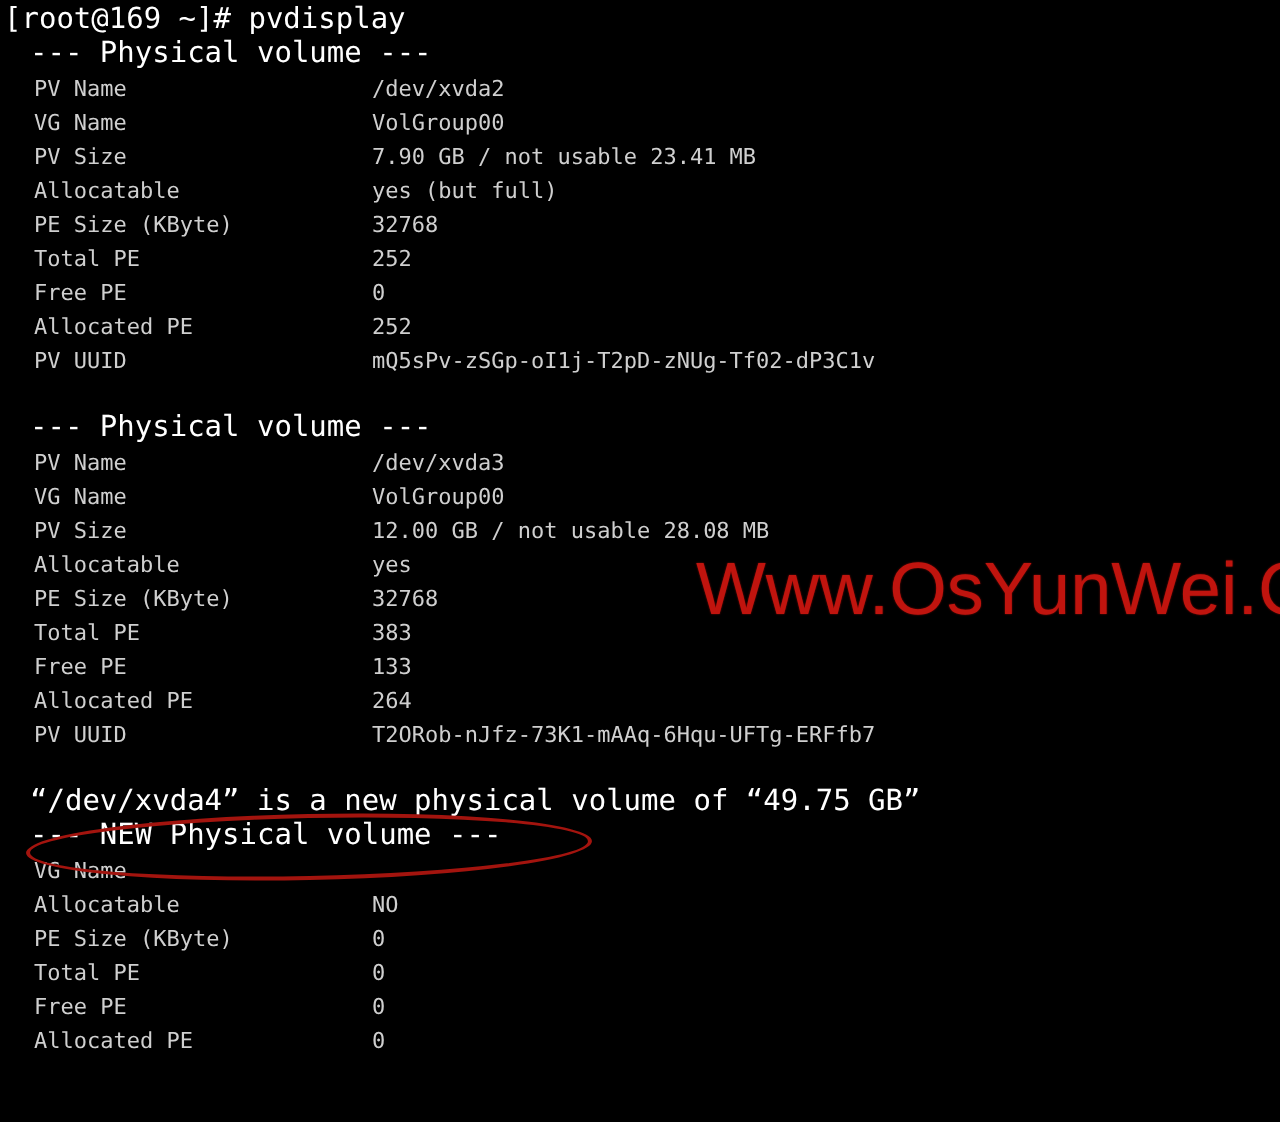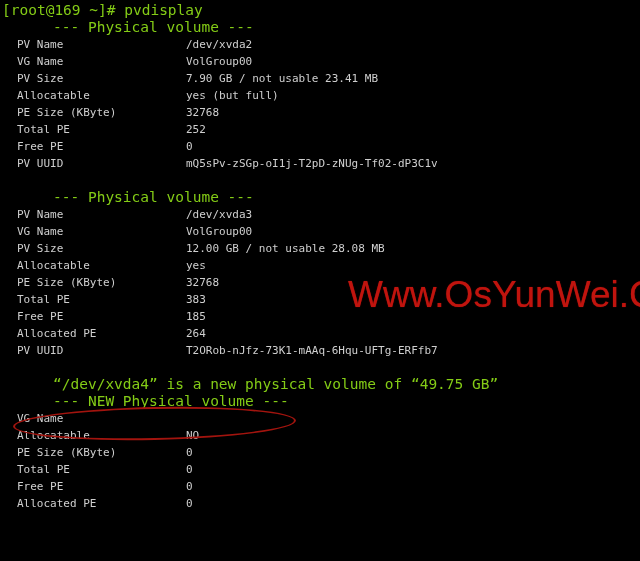--- a/index.html
+++ b/index.html
@@ -28,21 +28,21 @@
     height: 561px;
     padding: 2px 0 0 0;
     box-sizing: border-box;
   }
   .line {
     height: 17px;
     line-height: 17px;
     font-size: 14.5px;
     letter-spacing: 0px;
     white-space: pre;
-    color: #84cc16;
+    color: #ffffff;
     padding-left: 2px;
   }
   .line.blank {
     color: transparent;
   }
   .row {
     display: block;
     height: 17px;
     line-height: 17px;
     font-size: 11px;
@@ -54,22 +54,21 @@
     display: inline-block;
     width: 184px;
     padding-left: 15px;
     box-sizing: border-box;
     white-space: pre;
   }
   .val {
     white-space: pre;
   }
   .hdr {
-    padding-left: 25px;
-    margin-left: 28px;
+    padding-left: 15px;
   }
   .prompt {
     padding-left: 2px;
   }
   .watermark {
     position: absolute;
     left: 348px;
     top: 274px;
     font-family: "Liberation Sans", sans-serif;
     font-size: 37px;
@@ -101,32 +100,33 @@
     <div class="line prompt">[root@169 ~]# pvdisplay</div>
 
     <div class="line hdr">--- Physical volume ---</div>
     <div class="row"><span class="lbl">PV Name</span><span class="val">/dev/xvda2</span></div>
     <div class="row"><span class="lbl">VG Name</span><span class="val">VolGroup00</span></div>
     <div class="row"><span class="lbl">PV Size</span><span class="val">7.90 GB / not usable 23.41 MB</span></div>
     <div class="row"><span class="lbl">Allocatable</span><span class="val">yes (but full)</span></div>
     <div class="row"><span class="lbl">PE Size (KByte)</span><span class="val">32768</span></div>
     <div class="row"><span class="lbl">Total PE</span><span class="val">252</span></div>
     <div class="row"><span class="lbl">Free PE</span><span class="val">0</span></div>
+    <div class="row"><span class="lbl">Allocated PE</span><span class="val">252</span></div>
     <div class="row"><span class="lbl">PV UUID</span><span class="val">mQ5sPv-zSGp-oI1j-T2pD-zNUg-Tf02-dP3C1v</span></div>
 
     <div class="line blank">&nbsp;</div>
 
     <div class="line hdr">--- Physical volume ---</div>
     <div class="row"><span class="lbl">PV Name</span><span class="val">/dev/xvda3</span></div>
     <div class="row"><span class="lbl">VG Name</span><span class="val">VolGroup00</span></div>
     <div class="row"><span class="lbl">PV Size</span><span class="val">12.00 GB / not usable 28.08 MB</span></div>
     <div class="row"><span class="lbl">Allocatable</span><span class="val">yes</span></div>
     <div class="row"><span class="lbl">PE Size (KByte)</span><span class="val">32768</span></div>
     <div class="row"><span class="lbl">Total PE</span><span class="val">383</span></div>
-    <div class="row"><span class="lbl">Free PE</span><span class="val">185</span></div>
+    <div class="row"><span class="lbl">Free PE</span><span class="val">133</span></div>
     <div class="row"><span class="lbl">Allocated PE</span><span class="val">264</span></div>
     <div class="row"><span class="lbl">PV UUID</span><span class="val">T2ORob-nJfz-73K1-mAAq-6Hqu-UFTg-ERFfb7</span></div>
 
     <div class="line blank">&nbsp;</div>
 
     <div class="line hdr">“/dev/xvda4” is a new physical volume of “49.75 GB”</div>
     <div class="line hdr">--- NEW Physical volume ---</div>
     <div class="row"><span class="lbl">VG Name</span><span class="val"></span></div>
     <div class="row"><span class="lbl">Allocatable</span><span class="val">NO</span></div>
     <div class="row"><span class="lbl">PE Size (KByte)</span><span class="val">0</span></div>

